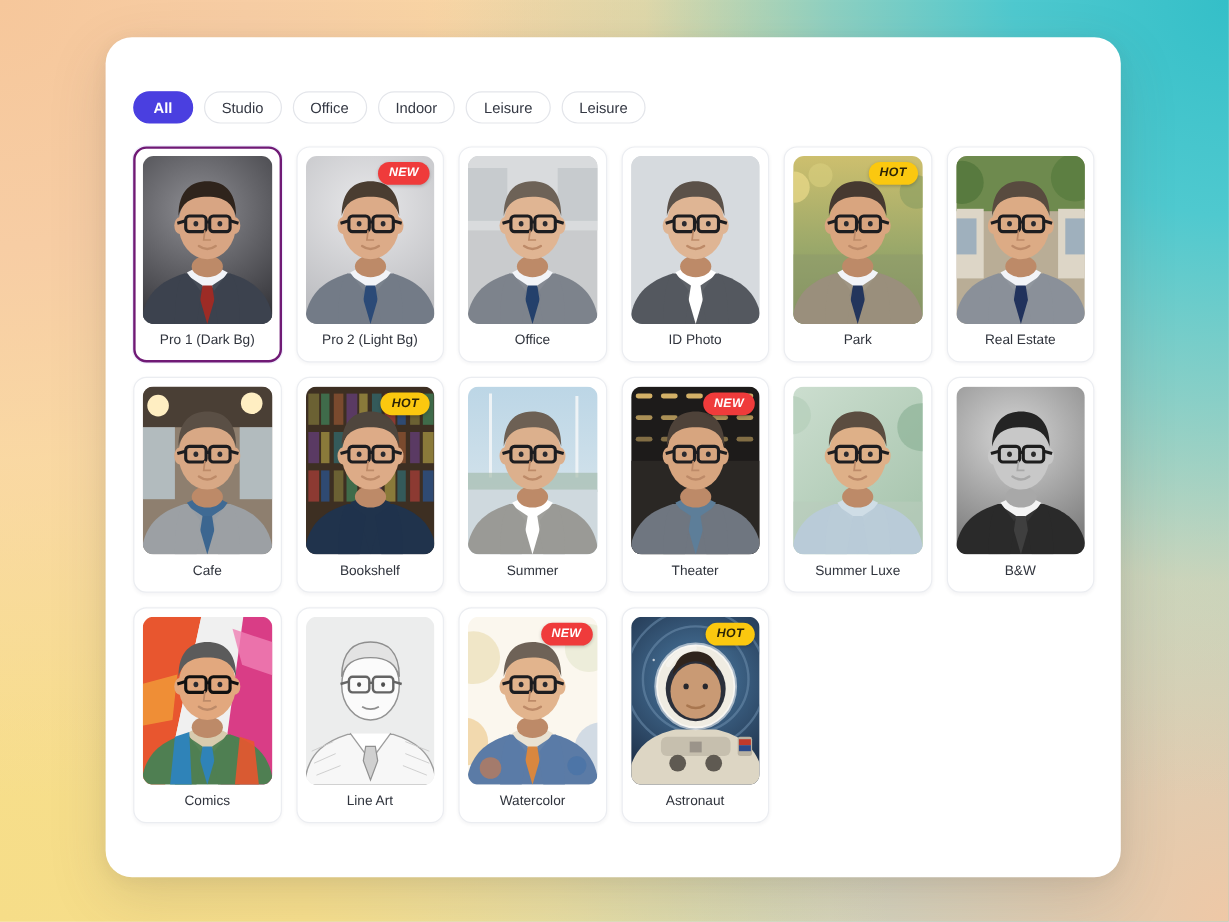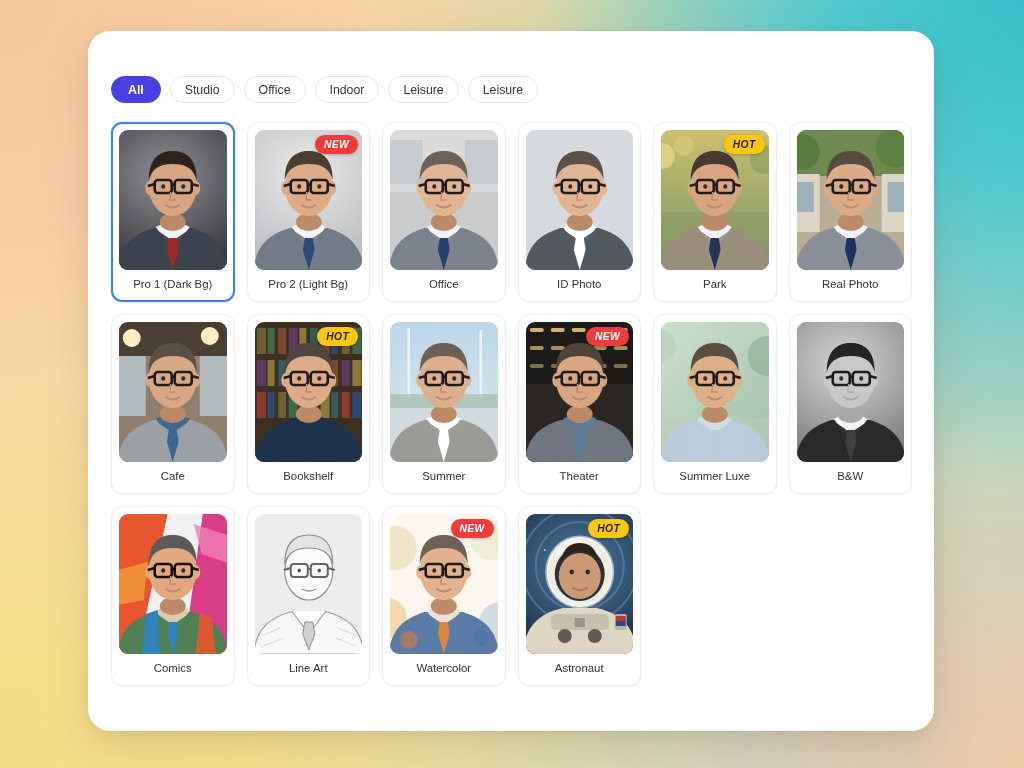--- a/index.html
+++ b/index.html
@@ -83,21 +83,21 @@
     background: #ffffff;
     border: 1px solid #ebedf1;
     border-radius: 11px;
     padding: 7px 7px 0 7px;
     height: 180px;
     box-shadow: 0 1px 3px rgba(20,20,40,0.045);
     cursor: pointer;
     overflow: hidden;
   }
   .card.selected {
-    border: 2px solid #3b82f6;
+    border: 2px solid #701a75;
     padding: 6px 6px 0 6px;
     box-shadow: 0 0 0 1px rgba(98,87,232,0.10);
   }
 
   .thumb {
     width: 100%;
     height: 140px;
     border-radius: 9px;
     overflow: hidden;
     position: relative;
@@ -364,21 +364,21 @@
                   <path d="M57 54 L50 56"></path>
                   <path d="M94 54 L101 56"></path>
      </g>
     <ellipse cx="65.5" cy="56.5" rx="2" ry="2.3" fill="#2b2b30"></ellipse>
     <ellipse cx="85.5" cy="56.5" rx="2" ry="2.3" fill="#2b2b30"></ellipse>
     <path d="M68 75 Q75 80 82 75" stroke="#bd8a68" stroke-width="2" fill="none" stroke-linecap="round"></path>
     <path d="M73 62 L72 70 L78 70" stroke="#bd8a68" stroke-width="1.4" fill="none"></path>
    </g>
             </svg>
           </div>
-          <div class="card-label">Real Photo</div>
+          <div class="card-label">Real Estate</div>
         </div>
         <div class="card">
           <div class="thumb">
             <svg viewBox="0 0 150 140" preserveAspectRatio="xMidYMid slice">
               <rect width="150" height="140" fill="#8e7f6f"></rect>
     <rect x="0" y="0" width="150" height="34" fill="#4a3f35"></rect>
     <circle cx="34" cy="16" r="9" fill="#ffeec2"></circle>
               <circle cx="112" cy="14" r="9" fill="#ffeec2"></circle>
     <rect x="6" y="34" width="42" height="60" fill="#b9c6cd" opacity="0.85"></rect>
     <rect x="102" y="34" width="42" height="60" fill="#b9c6cd" opacity="0.85"></rect>

